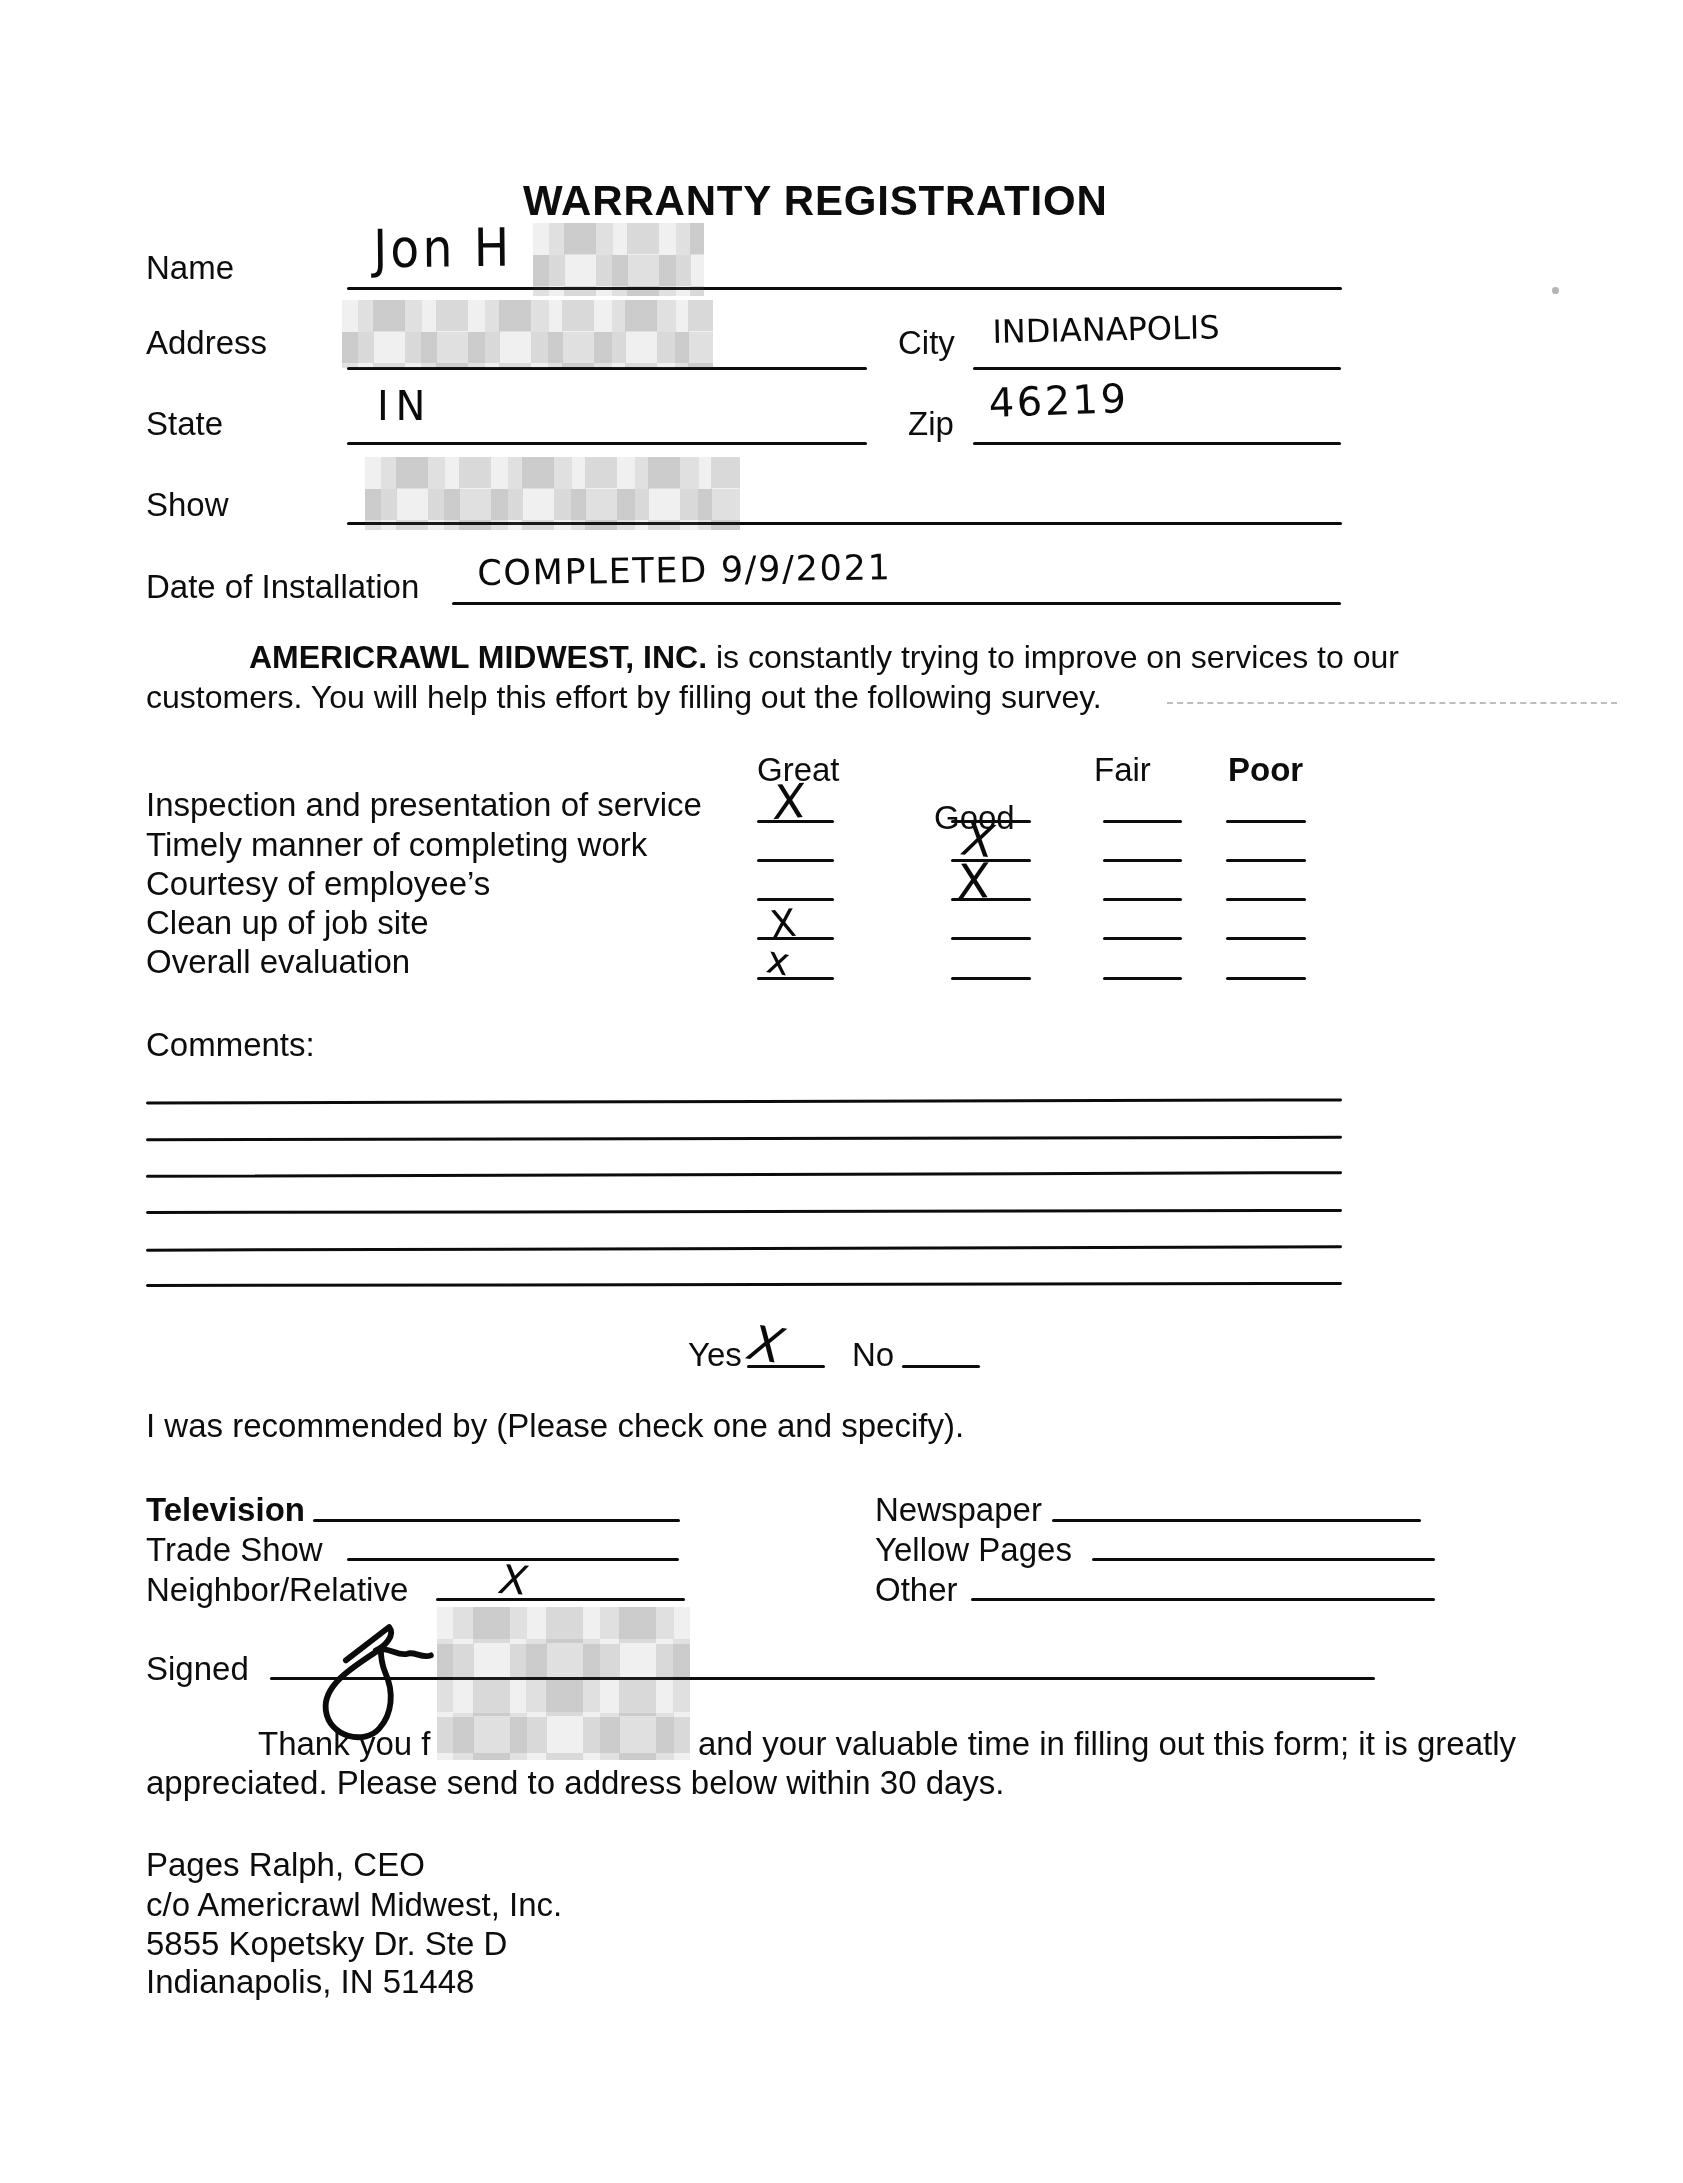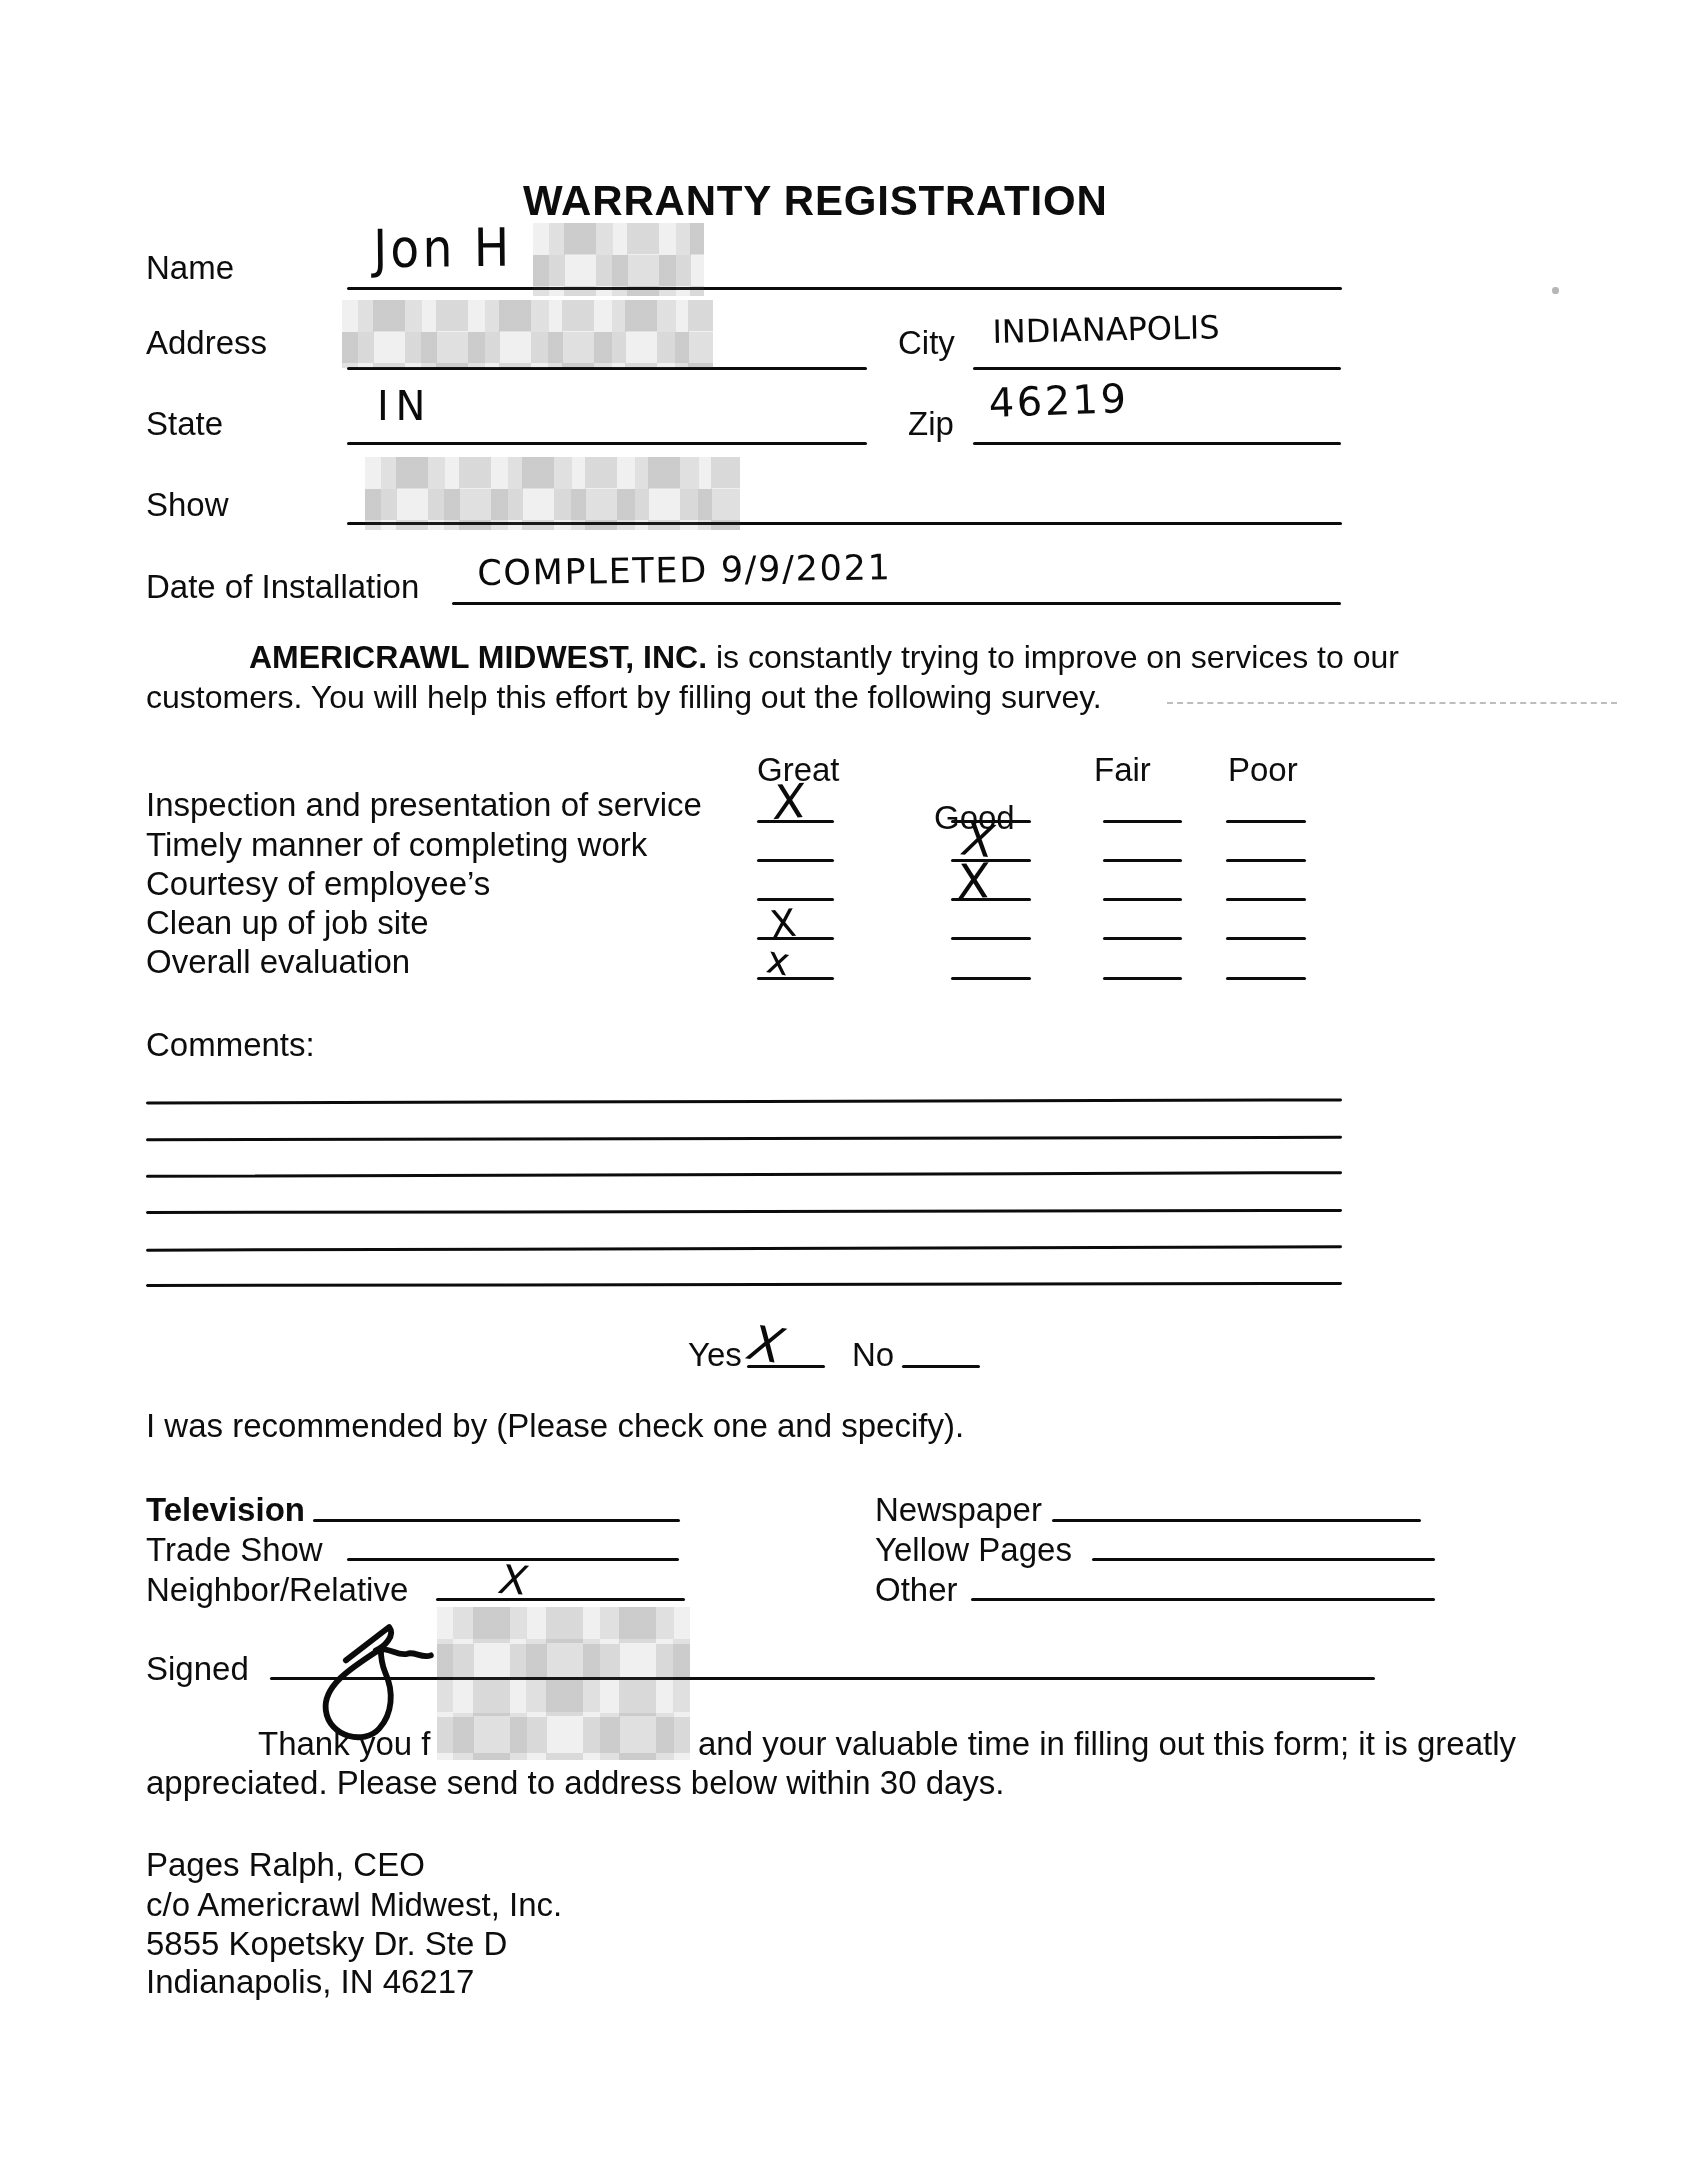--- a/index.html
+++ b/index.html
@@ -68,21 +68,21 @@
   <div class="hw" style="left:477px;top:553px;font-size:35px;letter-spacing:1.7px;transform:rotate(-0.8deg);">COMPLETED 9/9/2021</div>
 
   <div class="para" style="left:249px;top:637px;"><b>AMERICRAWL MIDWEST, INC.</b><span> is constantly trying to improve on services to our</span></div>
   <div class="para" style="left:146px;top:677px;">customers. You will help this effort by filling out the following survey.</div>
   <div class="dashline" style="left:1167px;top:702px;width:450px;"></div>
   <div class="speck" style="left:1552px;top:287px;"></div>
 
   <div class="lbl" style="left:757px;top:752px;">Great</div>
   <div class="lbl" style="left:934px;top:752px;margin-top:48px;">Good</div>
   <div class="lbl" style="left:1094px;top:752px;">Fair</div>
-  <div class="lbl" style="left:1228px;top:752px;">Poor</div>
+  <div class="lbl" style="left:1228px;top:752px;font-weight:bold;">Poor</div>
 
   <div class="lbl" style="left:146px;top:787px;">Inspection and presentation of service</div>
   <div class="lbl" style="left:146px;top:827px;">Timely manner of completing work</div>
   <div class="lbl" style="left:146px;top:866px;">Courtesy of employee’s</div>
   <div class="lbl" style="left:146px;top:905px;">Clean up of job site</div>
   <div class="lbl" style="left:146px;top:944px;">Overall evaluation</div>
 
   <div class="ln thin" style="left:757px;top:820px;width:77px;"></div>
   <div class="ln thin" style="left:951px;top:820px;width:80px;"></div>
   <div class="ln thin" style="left:1103px;top:820px;width:79px;"></div>
@@ -153,16 +153,16 @@
   </svg>
   <div class="blur big" style="left:437px;top:1607px;width:253px;height:153px;"></div>
 
   <div class="para" style="left:258px;top:1723px;font-size:33px;">Thank you f</div>
   <div class="para" style="left:698px;top:1723px;font-size:33px;">and your valuable time in filling out this form; it is greatly</div>
   <div class="para" style="left:146px;top:1762px;font-size:33px;">appreciated. Please send to address below within 30 days.</div>
 
   <div class="lbl" style="left:146px;top:1847px;">Pages Ralph, CEO</div>
   <div class="lbl" style="left:146px;top:1887px;">c/o Americrawl Midwest, Inc.</div>
   <div class="lbl" style="left:146px;top:1926px;">5855 Kopetsky Dr. Ste D</div>
-  <div class="lbl" style="left:146px;top:1964px;">Indianapolis, IN 46217</div>
+  <div class="lbl" style="left:146px;top:1964px;">Indianapolis, IN 51448</div>
 
 </div>
 
 
 </body></html>

